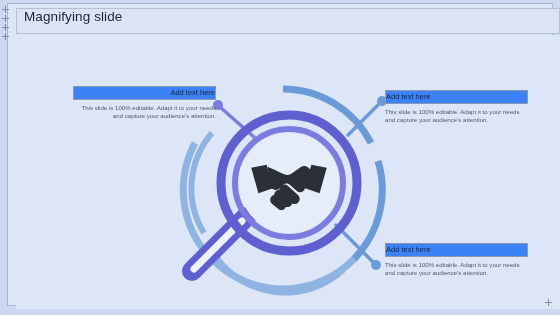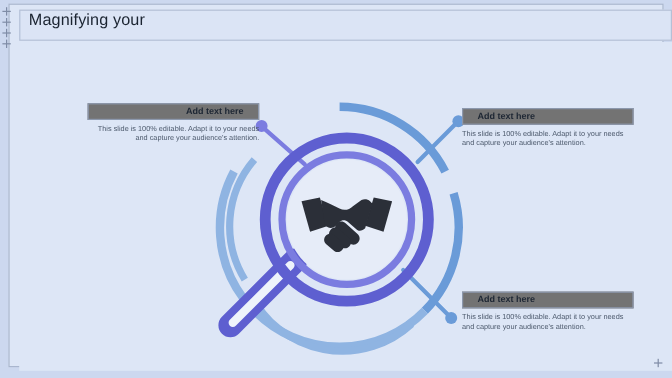--- a/index.html
+++ b/index.html
@@ -85,27 +85,27 @@
     width: 230px;
     height: 230px;
   }
   #graphic svg { display: block; }
 
   
   .callout { position: absolute; }
 
   .callout-head {
     border: 1px solid #8c98ad;
-    background: #737373;
+    background: #3b82f6;
     box-sizing: border-box;
     height: 14px;
     line-height: 12px;
-    padding: 0 12px;
+    padding: 0 0;
     font-size: 7.5px;
-    font-weight: bold;
+    font-weight: normal;
     color: #1d2633;
   }
   .head-right { text-align: right; }
   .head-left  { text-align: left; }
 
   .callout-body {
     margin-top: 4px;
     font-size: 6.1px;
     line-height: 8.4px;
     color: #4b5costume;
@@ -117,21 +117,21 @@
   #callout-top-left  { left: 57px; top: 51px;  width: 143px; }
   #callout-top-right { left: 369px; top: 55px; width: 143px; }
   #callout-bottom-right { left: 369px; top: 208px; width: 143px; }
 </style>
 </head>
 <body>
 
 <div id="slide-frame">
 
   <div id="title-bar"></div>
-  <div id="page-title">Magnifying your</div>
+  <div id="page-title">Magnifying slide</div>
 
   <div id="canvas">
 
     <div id="graphic">
       <svg width="230" height="230" viewBox="0 0 230 230" xmlns="http://www.w3.org/2000/svg">
 
         <g fill="none" stroke="#6a9bd8" stroke-width="7" stroke-linecap="butt">
           <path d="M 115 16 A 99 99 0 0 1 203 70"></path>
           <path d="M 210 88 A 99 99 0 0 1 186 186"></path>
         </g>

